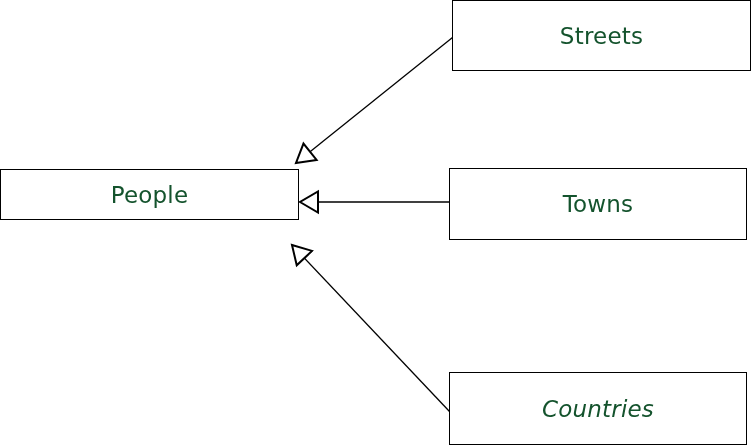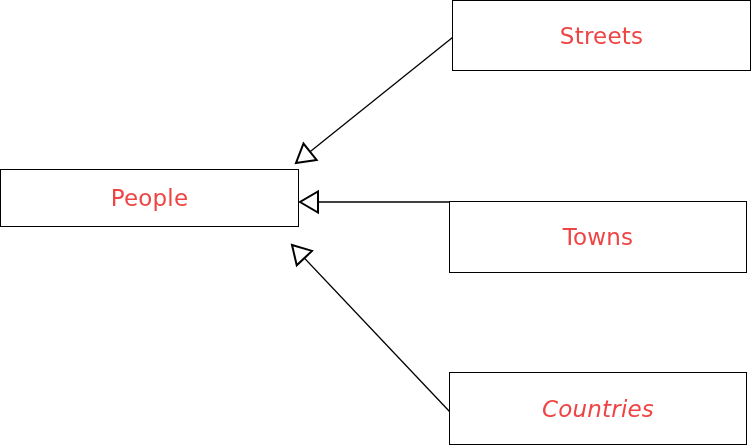--- a/index.html
+++ b/index.html
@@ -30,27 +30,27 @@
     position: absolute;
     box-sizing: border-box;
     border: 1.5px solid #000000;
     background: #ffffff;
     display: flex;
     align-items: center;
     justify-content: center;
   }
   .node-label {
     font-size: 23px;
-    color: #ef4444;
+    color: #14532d;
     letter-spacing: 0.2px;
     white-space: nowrap;
   }
-  .node-people    { left: 0px;   top: 169px; width: 299px; height: 58px; }
+  .node-people    { left: 0px;   top: 169px; width: 299px; height: 51px; }
   .node-streets   { left: 452px; top: 0px;   width: 299px; height: 71px; }
-  .node-towns     { left: 449px; top: 168px; width: 298px; height: 72px; margin-top: 33px; }
+  .node-towns     { left: 449px; top: 168px; width: 298px; height: 72px; }
   .node-countries { left: 449px; top: 372px; width: 298px; height: 73px; font-style: italic; }
 </style>
 </head>
 <body>
 
 <div class="canvas">
 
   <svg class="connector-layer" viewBox="0 0 753 448" xmlns="http://www.w3.org/2000/svg">
     <defs>
       <marker id="openTriangle" markerWidth="22" markerHeight="26" refX="19.5" refY="13" orient="auto" markerUnits="userSpaceOnUse">

